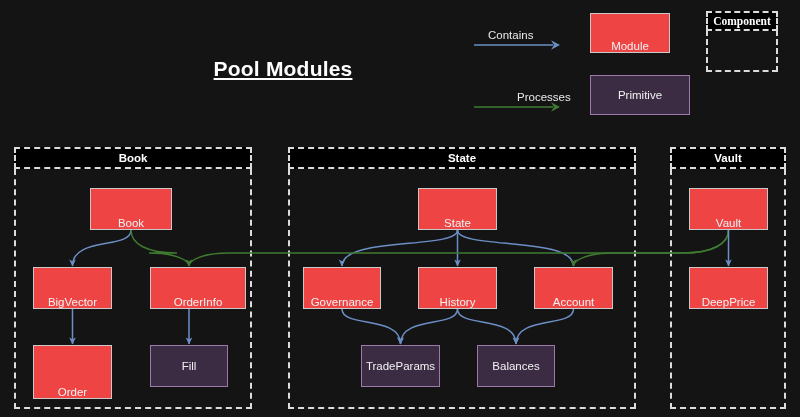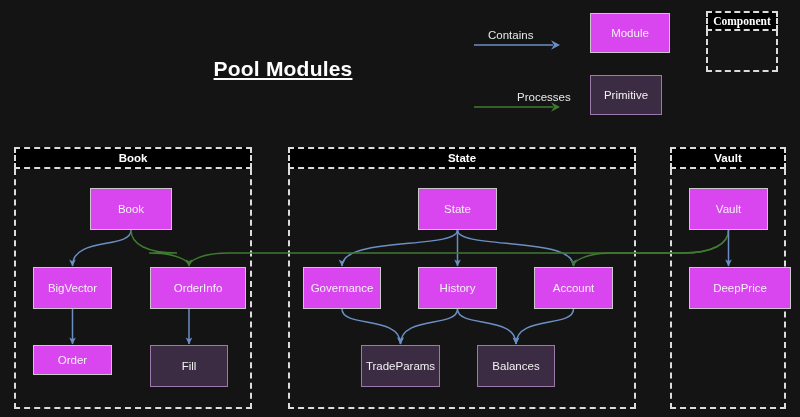--- a/index.html
+++ b/index.html
@@ -48,22 +48,23 @@
     box-sizing: border-box;
     display: flex;
     align-items: center;
     justify-content: center;
     color: #f2f2f2;
     font-size: 11.5px;
     white-space: nowrap;
     z-index: 3;
   }
   .node.module {
-    background: #d946ef;
+    background: #ef4444;
     border: 1.5px solid #c9c9c9;
+    align-items: flex-end;
   }
   .node.primitive {
     background: #3b2c44;
     border: 1.5px solid #9b7aa9;
   }
 
   
   .group {
     position: absolute;
     box-sizing: border-box;
@@ -163,21 +164,21 @@
   <div class="legend-label" style="left:485px; top:91px;padding-left:32px;">Processes</div>
   <svg class="legend-arrow" style="left:473px; top:100px;" width="88" height="14" viewBox="0 0 88 14">
     <line x1="1" y1="7" x2="80" y2="7" stroke="#3f7a30" stroke-width="1.6"></line>
     <path d="M78,2.2 L87,7 L78,11.8 L81,7 Z" fill="#3f7a30"></path>
   </svg>
 
   <div class="node module" style="left:590px; top:13px; width:80px; height:40px;">
     <span>Module</span>
   </div>
 
-  <div class="node primitive" style="left:590px; top:75px; width:72px; height:40px;">
+  <div class="node primitive" style="left:590px; top:75px; width:100px; height:40px;">
     <span>Primitive</span>
   </div>
 
   <div class="legend-comp-body" style="left:706px; top:30px; width:72px; height:42px;"></div>
   <div class="legend-comp-header" style="left:706px; top:11px; width:72px; height:20px;">
     <span>Component</span>
   </div>
 
   <div id="group-layer">
       <div class="group" style="left: 14px; top: 169px; width: 238px; height: 240px;"></div>
@@ -196,21 +197,21 @@
   <div id="node-layer">
       <div class="node module" style="left: 90px; top: 188px; width: 82px; height: 42px;">
         <span>Book</span>
       </div>
       <div class="node module" style="left: 33px; top: 267px; width: 79px; height: 42px;">
         <span>BigVector</span>
       </div>
       <div class="node module" style="left: 150px; top: 267px; width: 96px; height: 42px;">
         <span>OrderInfo</span>
       </div>
-      <div class="node module" style="left: 33px; top: 345px; width: 79px; height: 30px;">
+      <div class="node module" style="left: 33px; top: 345px; width: 79px; height: 54px;">
         <span>Order</span>
       </div>
       <div class="node primitive" style="left: 150px; top: 345px; width: 78px; height: 42px;">
         <span>Fill</span>
       </div>
       <div class="node module" style="left: 418px; top: 188px; width: 79px; height: 42px;">
         <span>State</span>
       </div>
       <div class="node module" style="left: 303px; top: 267px; width: 78px; height: 42px;">
         <span>Governance</span>
@@ -223,18 +224,18 @@
       </div>
       <div class="node primitive" style="left: 361px; top: 345px; width: 79px; height: 42px;">
         <span>TradeParams</span>
       </div>
       <div class="node primitive" style="left: 477px; top: 345px; width: 78px; height: 42px;">
         <span>Balances</span>
       </div>
       <div class="node module" style="left: 689px; top: 188px; width: 79px; height: 42px;">
         <span>Vault</span>
       </div>
-      <div class="node module" style="left: 689px; top: 267px; width: 102px; height: 42px;">
+      <div class="node module" style="left: 689px; top: 267px; width: 79px; height: 42px;">
         <span>DeepPrice</span>
       </div>
     </div>
 
 </div>
 
 </body></html>

